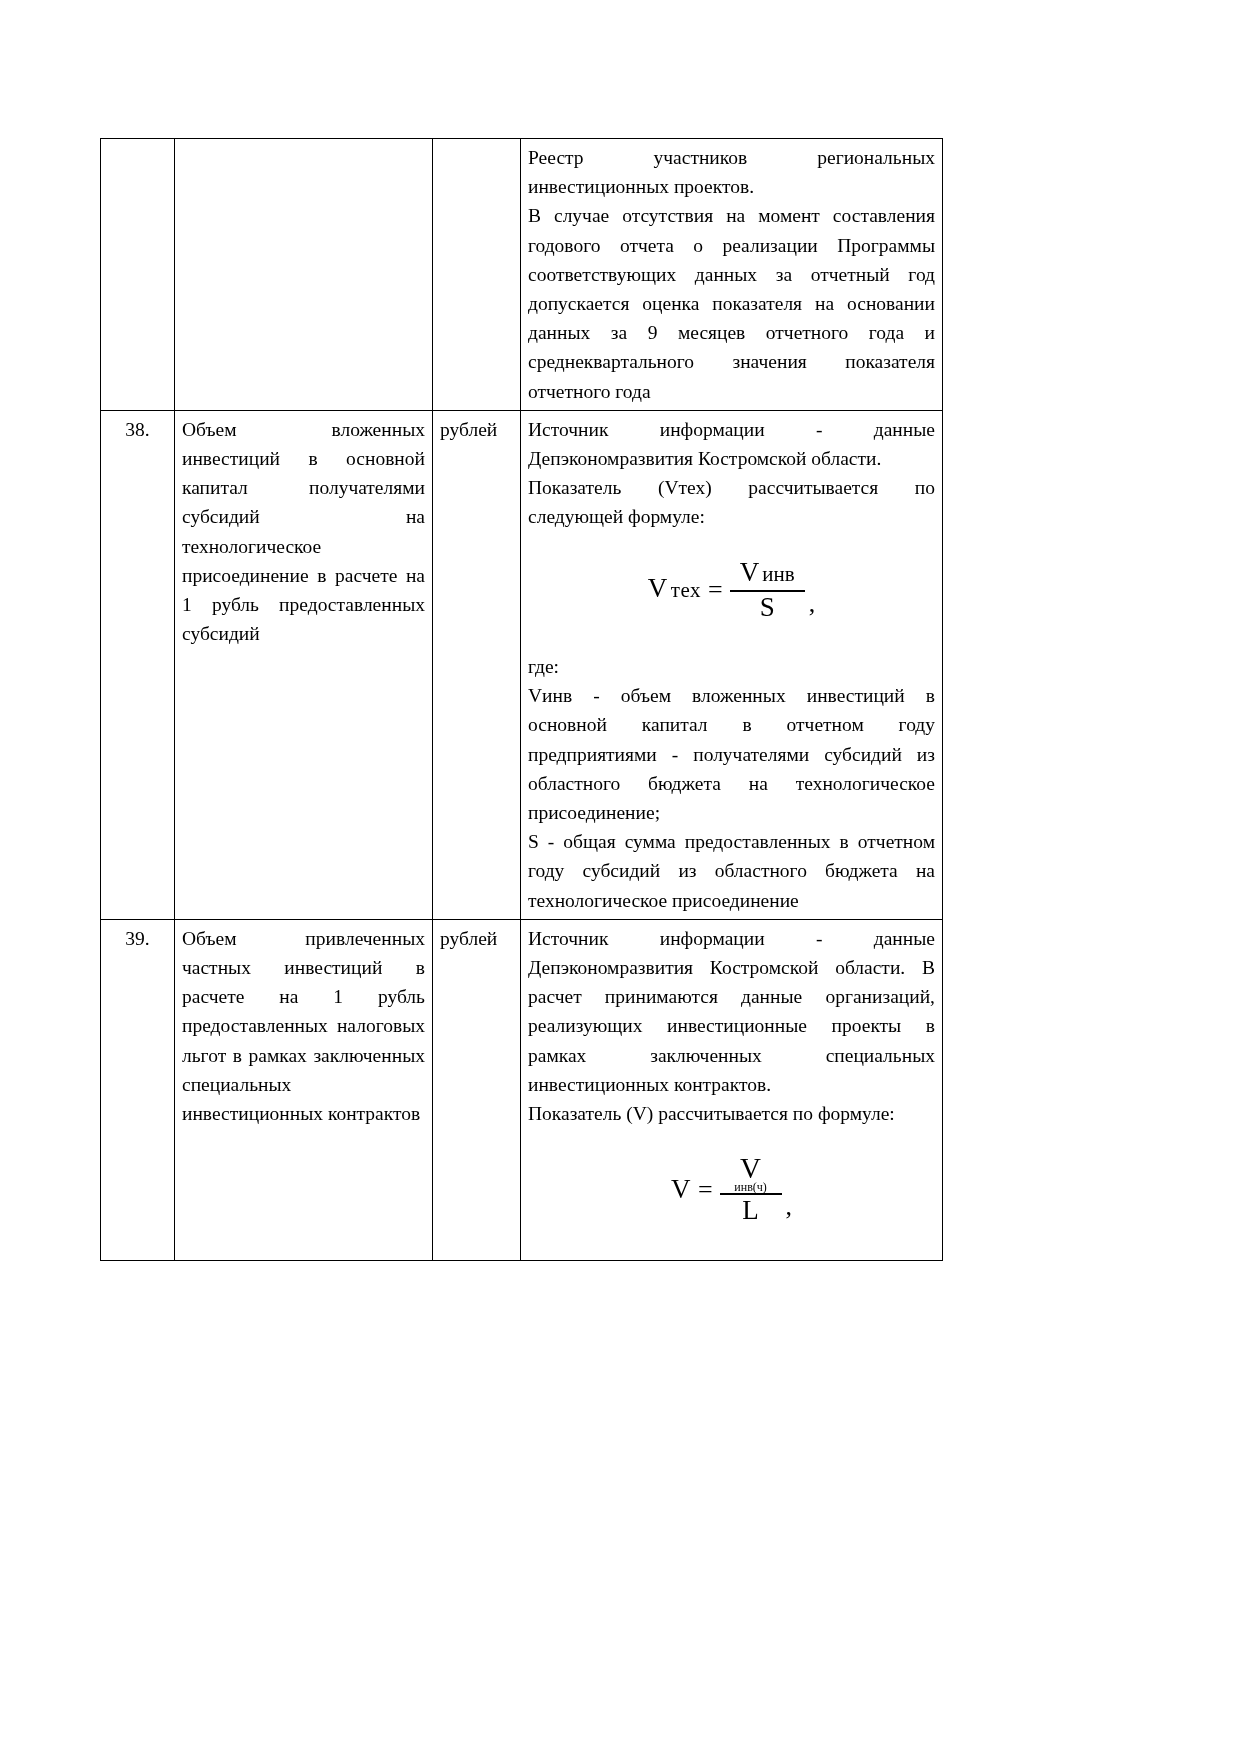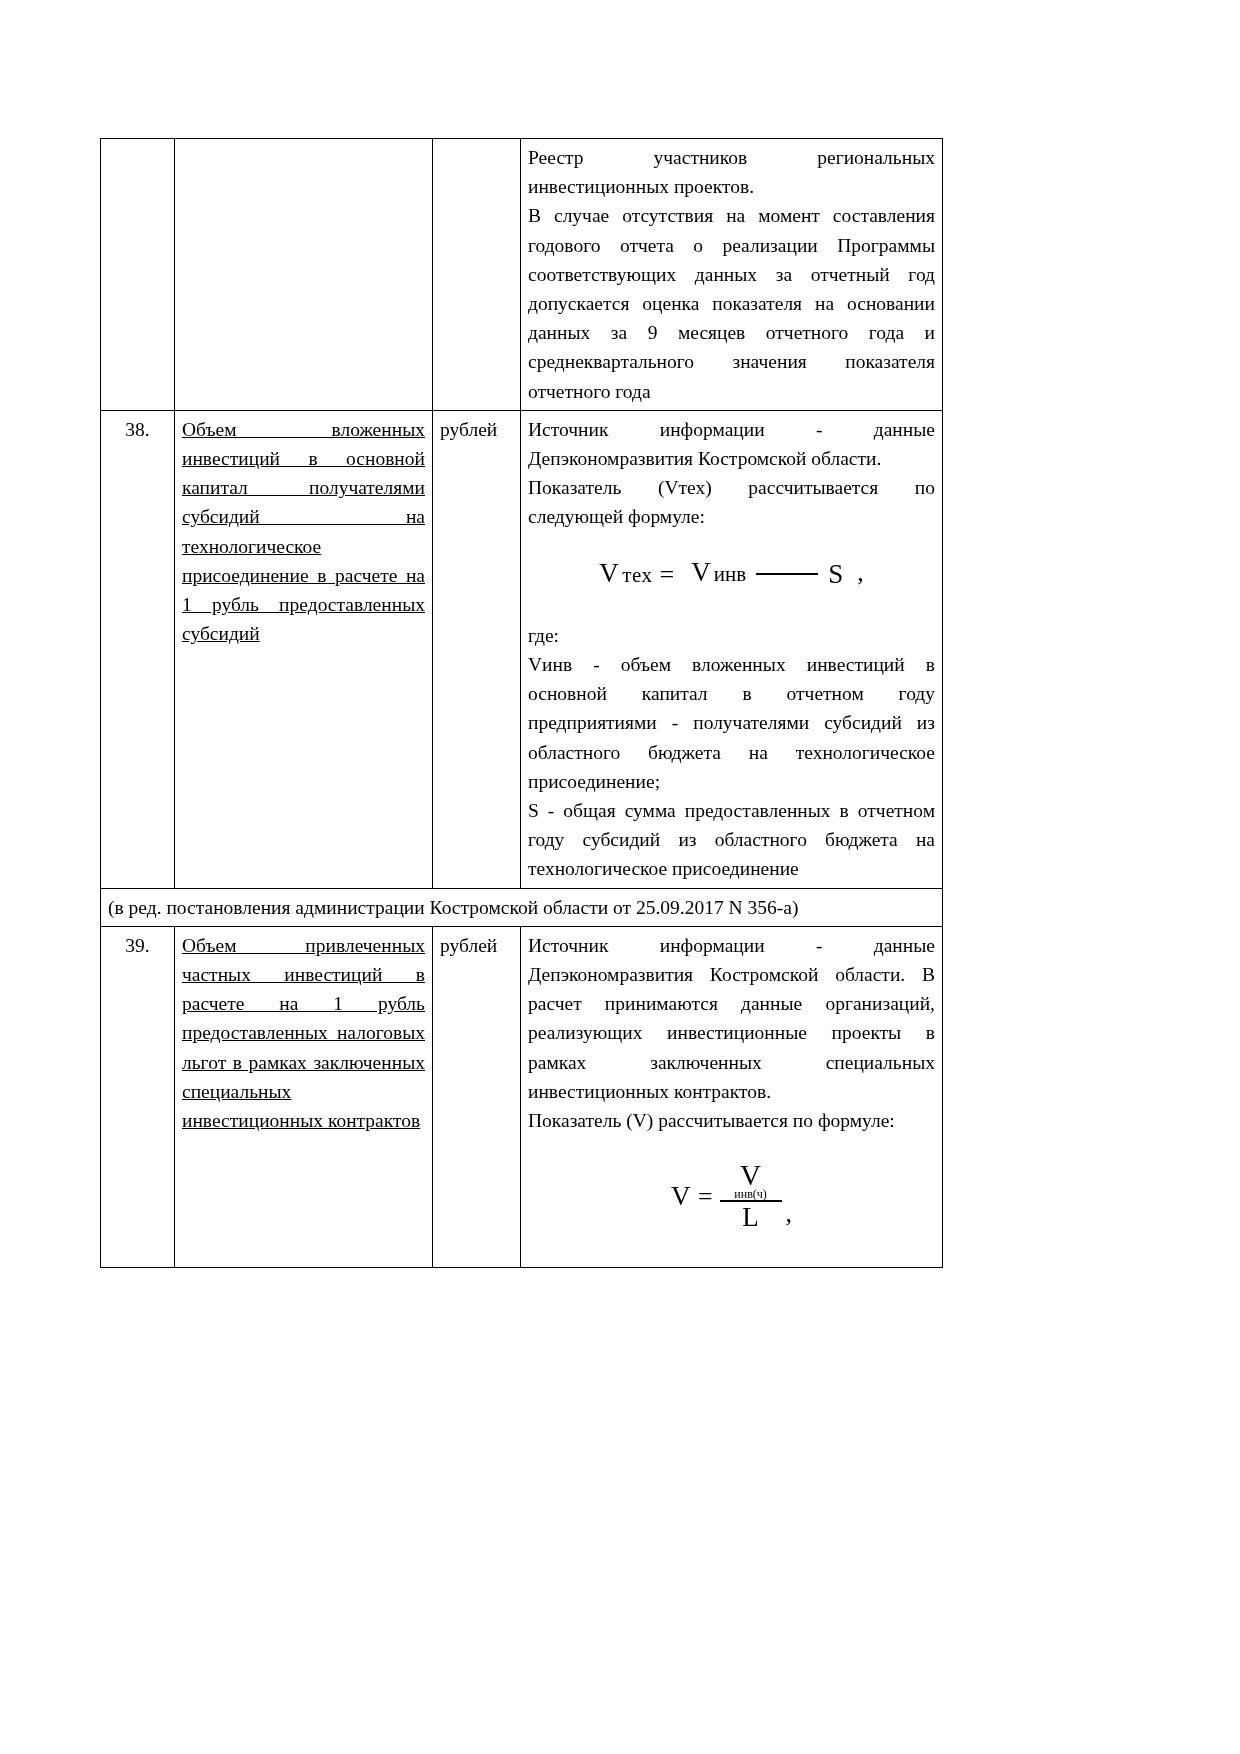--- a/index.html
+++ b/index.html
@@ -53,21 +53,20 @@
   }
   td.desc p, td.name p, td.note p {
     margin: 0;
   }
   td.desc p.last, td.name p.last {
     text-align: justify;
     text-align-last: left;
   }
   td.name {
     text-align: justify;
-    text-decoration: underline;
   }
   td.note {
     text-align: justify;
     text-align-last: left;
     padding-left: 10px;
     padding-right: 8px;
   }
 
   
   .formula-wrap {
@@ -89,21 +88,21 @@
   .f-lhs .sub {
     font-size: 21px;
     padding-left: 3px;
   }
   .f-eq {
     margin: 0 7px;
     font-size: 26px;
   }
   .frac {
     display: inline-flex;
-    flex-direction: row;
+    flex-direction: column;
     align-items: center;
     vertical-align: middle;
   }
   .frac .numer {
     padding: 0 10px 1px 10px;
     white-space: nowrap;
     font-size: 27px;
   }
   .frac .numer .sub {
     font-size: 21px;
@@ -188,23 +187,20 @@
               <span class="f-comma">,</span>
             </div>
           </div>
 
           <p>где:</p>
           <p>Vинв - объем вложенных инвестиций в основной капитал в отчетном году предприятиями - получателями субсидий из областного бюджета на технологическое присоединение;</p>
           <p class="last">S - общая сумма предоставленных в отчетном году субсидий из областного бюджета на технологическое присоединение</p>
         </td>
       </tr>
 
-      <tr>
-        <td class="note" colspan="4">(в ред. постановления администрации Костромской области от 25.09.2017 N 356-а)</td>
-      </tr>
 
       <tr>
         <td class="num">39.</td>
         <td class="name">Объем привлеченных частных инвестиций в расчете на 1 рубль предоставленных налоговых льгот в рамках заключенных специальных инвестиционных контрактов</td>
         <td class="unit">рублей</td>
         <td class="desc">
           <p>Источник информации - данные Депэкономразвития Костромской области. В расчет принимаются данные организаций, реализующих инвестиционные проекты в рамках заключенных специальных инвестиционных контрактов.</p>
           <p class="last">Показатель (V) рассчитывается по формуле:</p>
 
           <div class="formula-wrap">

